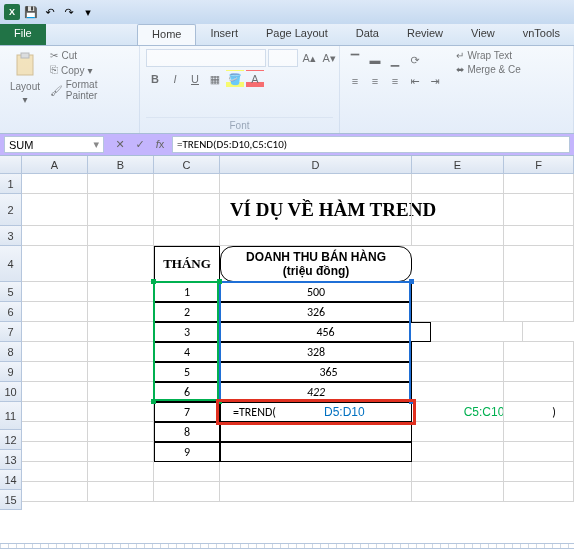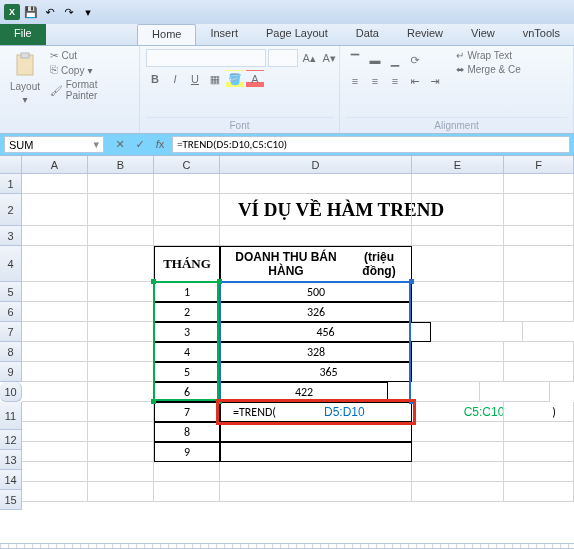--- a/index.html
+++ b/index.html
@@ -19,40 +19,40 @@
 .group-label { font-size: 10px; color: #5a6b82; text-align: center; padding-top: 2px; border-top: 1px solid #d0dcec; }
 .group-body { flex: 1; display: flex; gap: 4px; align-items: flex-start; }
 .big-btn { display: flex; flex-direction: column; align-items: center; gap: 2px; padding: 2px 4px; font-size: 10px; }
 .small-row { font-size: 10px; display: flex; align-items: center; gap: 3px; padding: 1px 2px; }
 .stack { display: flex; flex-direction: column; gap: 1px; }
 .fontsel { display: flex; gap: 2px; }
 .fontsel input { font-size: 10px; padding: 1px 2px; border: 1px solid #b5c6dd; background: #fff; }
 .toolrow { display: flex; gap: 2px; margin-top: 2px; }
 .toolbtn { width: 18px; height: 18px; border: 1px solid transparent; display: flex; align-items: center; justify-content: center; font-size: 11px; }
 
-.formulabar { height: 22px; background: #7dd3fc; border-bottom: 1px solid #a8bdd6; display: flex; align-items: center; }
+.formulabar { height: 22px; background: #c4b5fd; border-bottom: 1px solid #a8bdd6; display: flex; align-items: center; }
 .namebox { width: 100px; border: 1px solid #b5c6dd; background: #fff; margin: 2px 4px; padding: 1px 4px; font-size: 11px; display: flex; justify-content: space-between; align-items: center; }
 .fbar-btns { display: flex; gap: 4px; padding: 0 4px; color: #666; }
 .fbar-btn { width: 16px; text-align: center; cursor: pointer; }
 .formula-input { flex: 1; border: 1px solid #b5c6dd; background: #fff; margin: 2px 4px 2px 0; padding: 1px 4px; font-size: 11px; font-family: Calibri, sans-serif; }
 
 .sheet { display: flex; position: relative; }
 .rowheads { display: flex; flex-direction: column; }
 .colheads { display: flex; }
 .corner { width: 22px; height: 18px; background: linear-gradient(#f0f4fa,#dde6f2); border-right: 1px solid #b5c6dd; border-bottom: 1px solid #b5c6dd; }
 .colhead { height: 18px; background: linear-gradient(#f0f4fa,#dde6f2); border-right: 1px solid #b5c6dd; border-bottom: 1px solid #b5c6dd; text-align: center; font-size: 11px; color: #3b3b3b; line-height: 18px; }
 .rowhead { width: 22px; background: linear-gradient(#f0f4fa,#dde6f2); border-right: 1px solid #b5c6dd; border-bottom: 1px solid #b5c6dd; text-align: center; font-size: 11px; color: #3b3b3b; display: flex; align-items: center; justify-content: center; }
 .cells { position: relative; }
 .row { display: flex; }
 .cell { border-right: 1px solid #d4d4d4; border-bottom: 1px solid #d4d4d4; font-size: 12px; font-family: Calibri, sans-serif; padding: 0 2px; display: flex; align-items: center; overflow: visible; position: relative; }
 
 .title-text { font-family: 'Times New Roman', serif; font-size: 19px; font-weight: bold; white-space: nowrap; justify-content: center; }
 .data-border { border: 1px solid #000 !important; }
 .thang-head { font-family: 'Times New Roman', serif; font-size: 13px; font-weight: bold; justify-content: center; }
-.rev-head { font-family: 'Times New Roman', serif; font-size: 12px; font-weight: bold; text-align: center; line-height: 1.2; justify-content: center; flex-direction: row; }
+.rev-head { font-family: 'Times New Roman', serif; font-size: 12px; font-weight: bold; text-align: center; line-height: 1.2; justify-content: center; flex-direction: column; border-radius: 13px; }
 .num { justify-content: center; }
 
 .sel-range { position: absolute; border: 2px solid #1f6fd6; pointer-events: none; }
 .sel-handle { position: absolute; width: 5px; height: 5px; background: #1f6fd6; }
 
 .red-box { position: absolute; border: 3px solid #e03020; pointer-events: none; z-index: 5; }
 
 .ruler { height: 6px; background: repeating-linear-gradient(90deg,#cfd8e4 0,#cfd8e4 1px,transparent 1px,transparent 8px); border-top: 1px solid #b5c6dd; border-bottom: 1px solid #b5c6dd; }
 
 .ref1 { color: #0070c0; }
@@ -158,21 +158,20 @@
         <div class="small-row">
             <span>↵</span>
             <span>Wrap Text</span>
           </div>
         <div class="small-row">
             <span>⬌</span>
             <span>Merge &amp; Ce</span>
           </div>
       </div>
     </div>
-    <div class="group-label">Alignment</div>
   </div>
 </div>
 
 <div class="formulabar">
   <div class="namebox">
     <span>SUM</span>
     <span style="color:#888">▾</span>
   </div>
   <div class="fbar-btns">
     <span class="fbar-btn">✕</span>
@@ -188,21 +187,21 @@
     <div class="rowheads" id="rowheads">
         <div class="rowhead" style="height: 20px;">1</div>
         <div class="rowhead" style="height: 32px;">2</div>
         <div class="rowhead" style="height: 20px;">3</div>
         <div class="rowhead" style="height: 36px;">4</div>
         <div class="rowhead" style="height: 20px;">5</div>
         <div class="rowhead" style="height: 20px;">6</div>
         <div class="rowhead" style="height: 20px;">7</div>
         <div class="rowhead" style="height: 20px;">8</div>
         <div class="rowhead" style="height: 20px;">9</div>
-        <div class="rowhead" style="height: 20px; border-radius: 6px;">10</div>
+        <div class="rowhead" style="height: 20px;">10</div>
         <div class="rowhead" style="height: 28px;">11</div>
         <div class="rowhead" style="height: 20px;">12</div>
         <div class="rowhead" style="height: 20px;">13</div>
         <div class="rowhead" style="height: 20px;">14</div>
         <div class="rowhead" style="height: 20px;">15</div>
       </div>
   </div>
   <div style="flex:1">
     <div class="colheads" id="colheads">
         <div class="colhead" style="width: 66px;">A</div>
@@ -218,21 +217,21 @@
           <div class="cell" id="cell-B1" style="width: 66px; height: 20px;"></div>
           <div class="cell" id="cell-C1" style="width: 66px; height: 20px;"></div>
           <div class="cell" id="cell-D1" style="width: 192px; height: 20px;"></div>
           <div class="cell" id="cell-E1" style="width: 92px; height: 20px;"></div>
           <div class="cell" id="cell-F1" style="width: 70px; height: 20px;"></div>
         </div>
         <div class="row">
           <div class="cell" id="cell-A2" style="width: 66px; height: 32px;"></div>
           <div class="cell" id="cell-B2" style="width: 66px; height: 32px;"></div>
           <div class="cell" id="cell-C2" style="width: 66px; height: 32px; position: relative;">
-            <div class="title-text" style="position:absolute;left:12px;top:0;width:350px;height:100%;display:flex;align-items:center;justify-content:center">VÍ DỤ VỀ HÀM TREND</div>
+            <div class="title-text" style="position:absolute;left:4px;top:0;width:350px;height:100%;display:flex;align-items:center;justify-content:center">VÍ DỤ VỀ HÀM TREND</div>
           </div>
           <div class="cell" id="cell-D2" style="width: 192px; height: 32px;"></div>
           <div class="cell" id="cell-E2" style="width: 92px; height: 32px;"></div>
           <div class="cell" id="cell-F2" style="width: 70px; height: 32px;"></div>
         </div>
         <div class="row">
           <div class="cell" id="cell-A3" style="width: 66px; height: 20px;"></div>
           <div class="cell" id="cell-B3" style="width: 66px; height: 20px;"></div>
           <div class="cell" id="cell-C3" style="width: 66px; height: 20px;"></div>
           <div class="cell" id="cell-D3" style="width: 192px; height: 20px;"></div>
@@ -287,21 +286,21 @@
           <div class="cell" id="cell-B9" style="width: 66px; height: 20px;"></div>
           <div class="cell data-border num" id="cell-C9" style="width: 66px; height: 20px;">5</div>
           <div class="cell data-border num" id="cell-D9" style="width: 192px; height: 20px; padding-left: 27px;">365</div>
           <div class="cell" id="cell-E9" style="width: 92px; height: 20px;"></div>
           <div class="cell" id="cell-F9" style="width: 70px; height: 20px;"></div>
         </div>
         <div class="row">
           <div class="cell" id="cell-A10" style="width: 66px; height: 20px;"></div>
           <div class="cell" id="cell-B10" style="width: 66px; height: 20px;"></div>
           <div class="cell data-border num" id="cell-C10" style="width: 66px; height: 20px;">6</div>
-          <div class="cell data-border num" id="cell-D10" style="width: 168px; height: 20px;">422</div>
+          <div class="cell data-border num" id="cell-D10" style="width: 192px; height: 20px; font-style: italic;">422</div>
           <div class="cell" id="cell-E10" style="width: 92px; height: 20px;"></div>
           <div class="cell" id="cell-F10" style="width: 70px; height: 20px;"></div>
         </div>
         <div class="row">
           <div class="cell" id="cell-A11" style="width: 66px; height: 20px;"></div>
           <div class="cell" id="cell-B11" style="width: 66px; height: 20px;"></div>
           <div class="cell data-border num" id="cell-C11" style="width: 66px; height: 20px;">7</div>
           <div class="cell data-border num" id="cell-D11" style="width: 192px; height: 20px; justify-content: space-between; padding-left: 12px; gap: 48px;">=TREND(<span class="ref1">D5:D10</span>,<span class="ref2">C5:C10</span>)</div>
           <div class="cell" id="cell-E11" style="width: 92px; height: 20px;"></div>
           <div class="cell" id="cell-F11" style="width: 70px; height: 20px;"></div>

